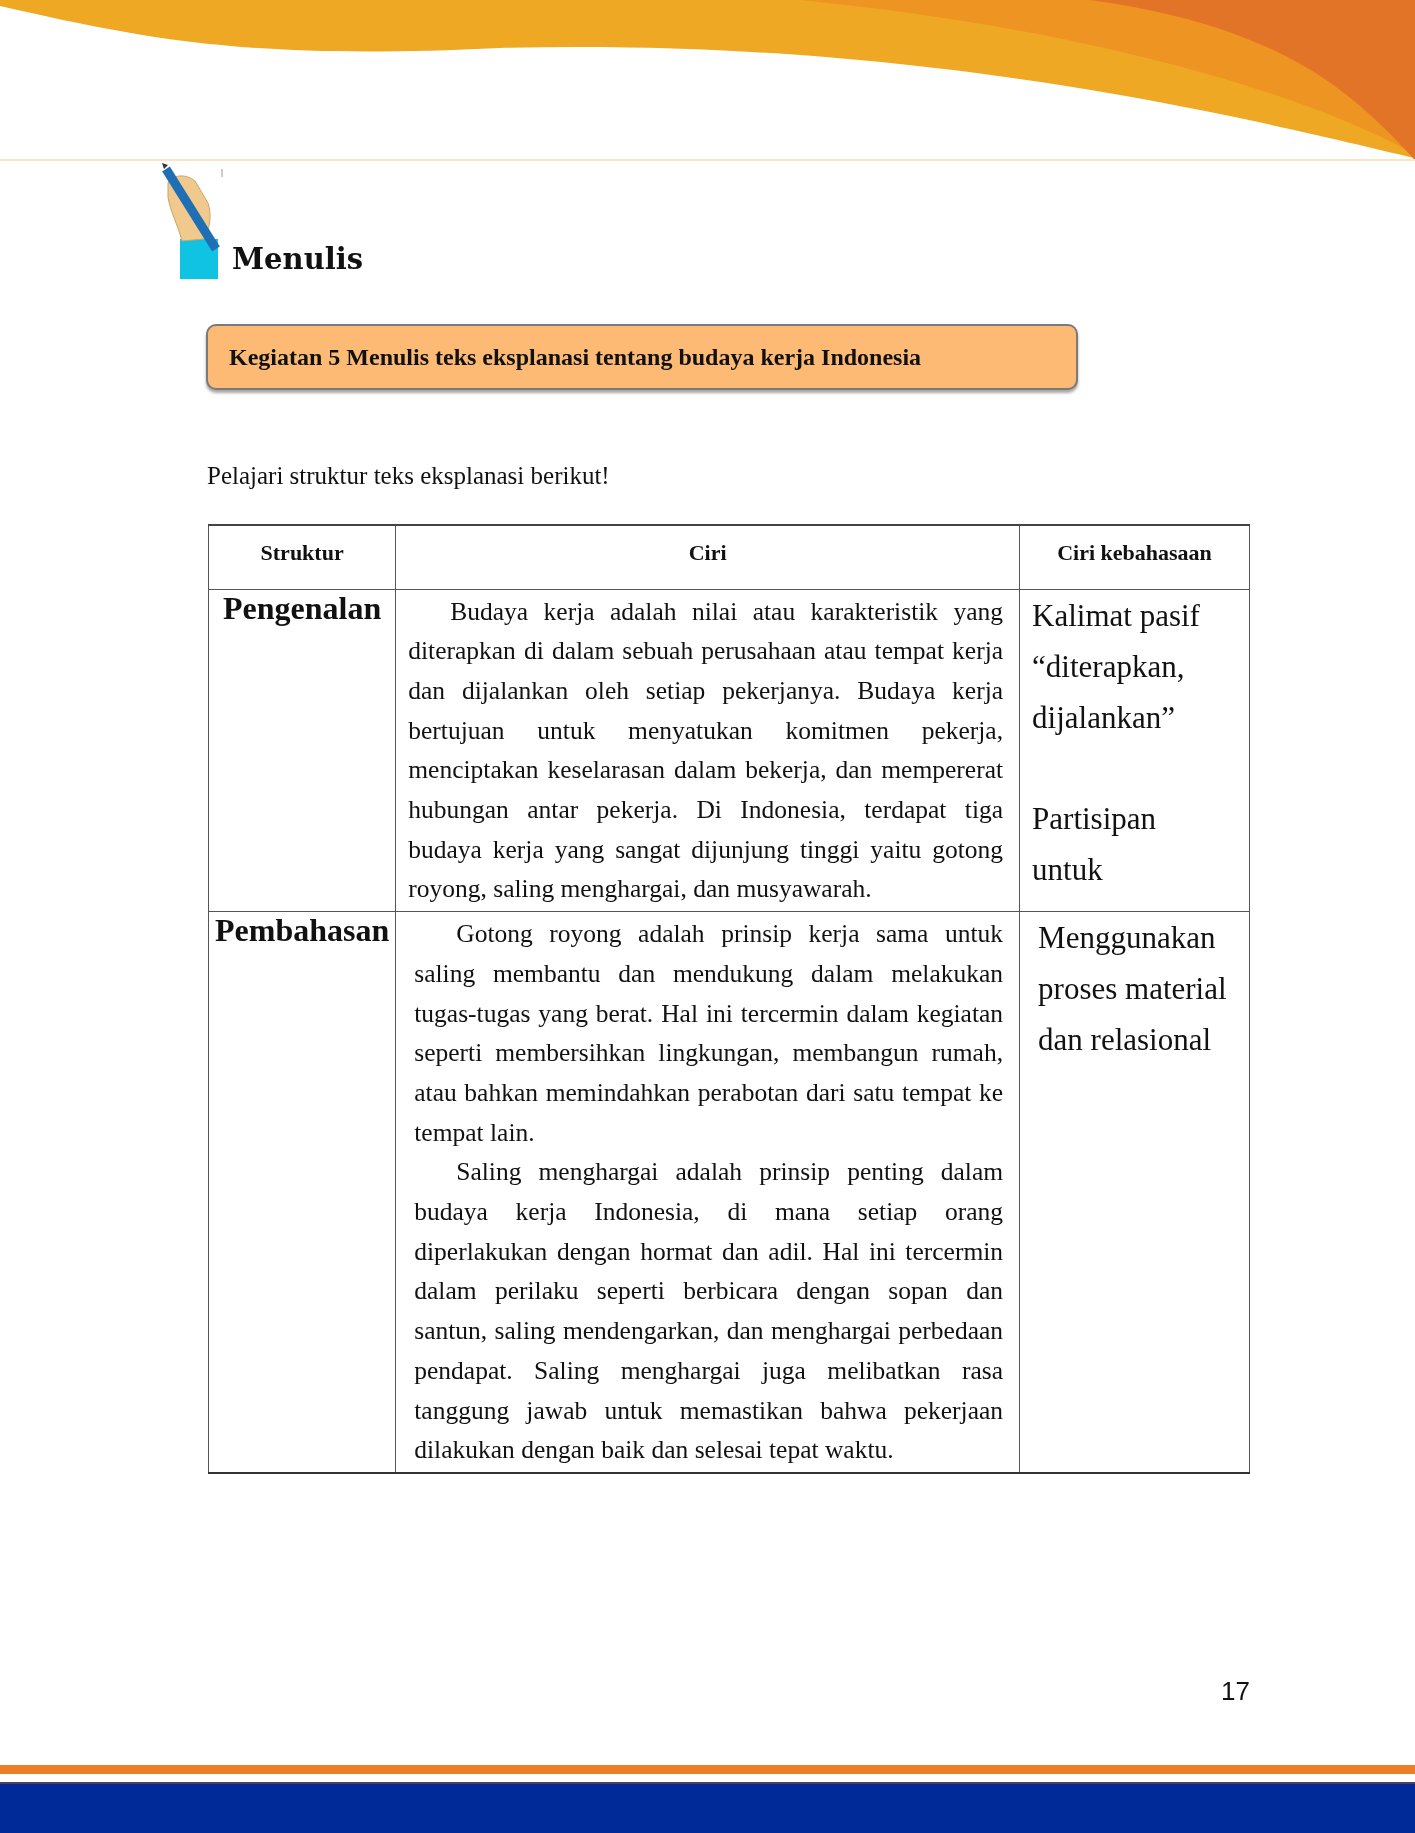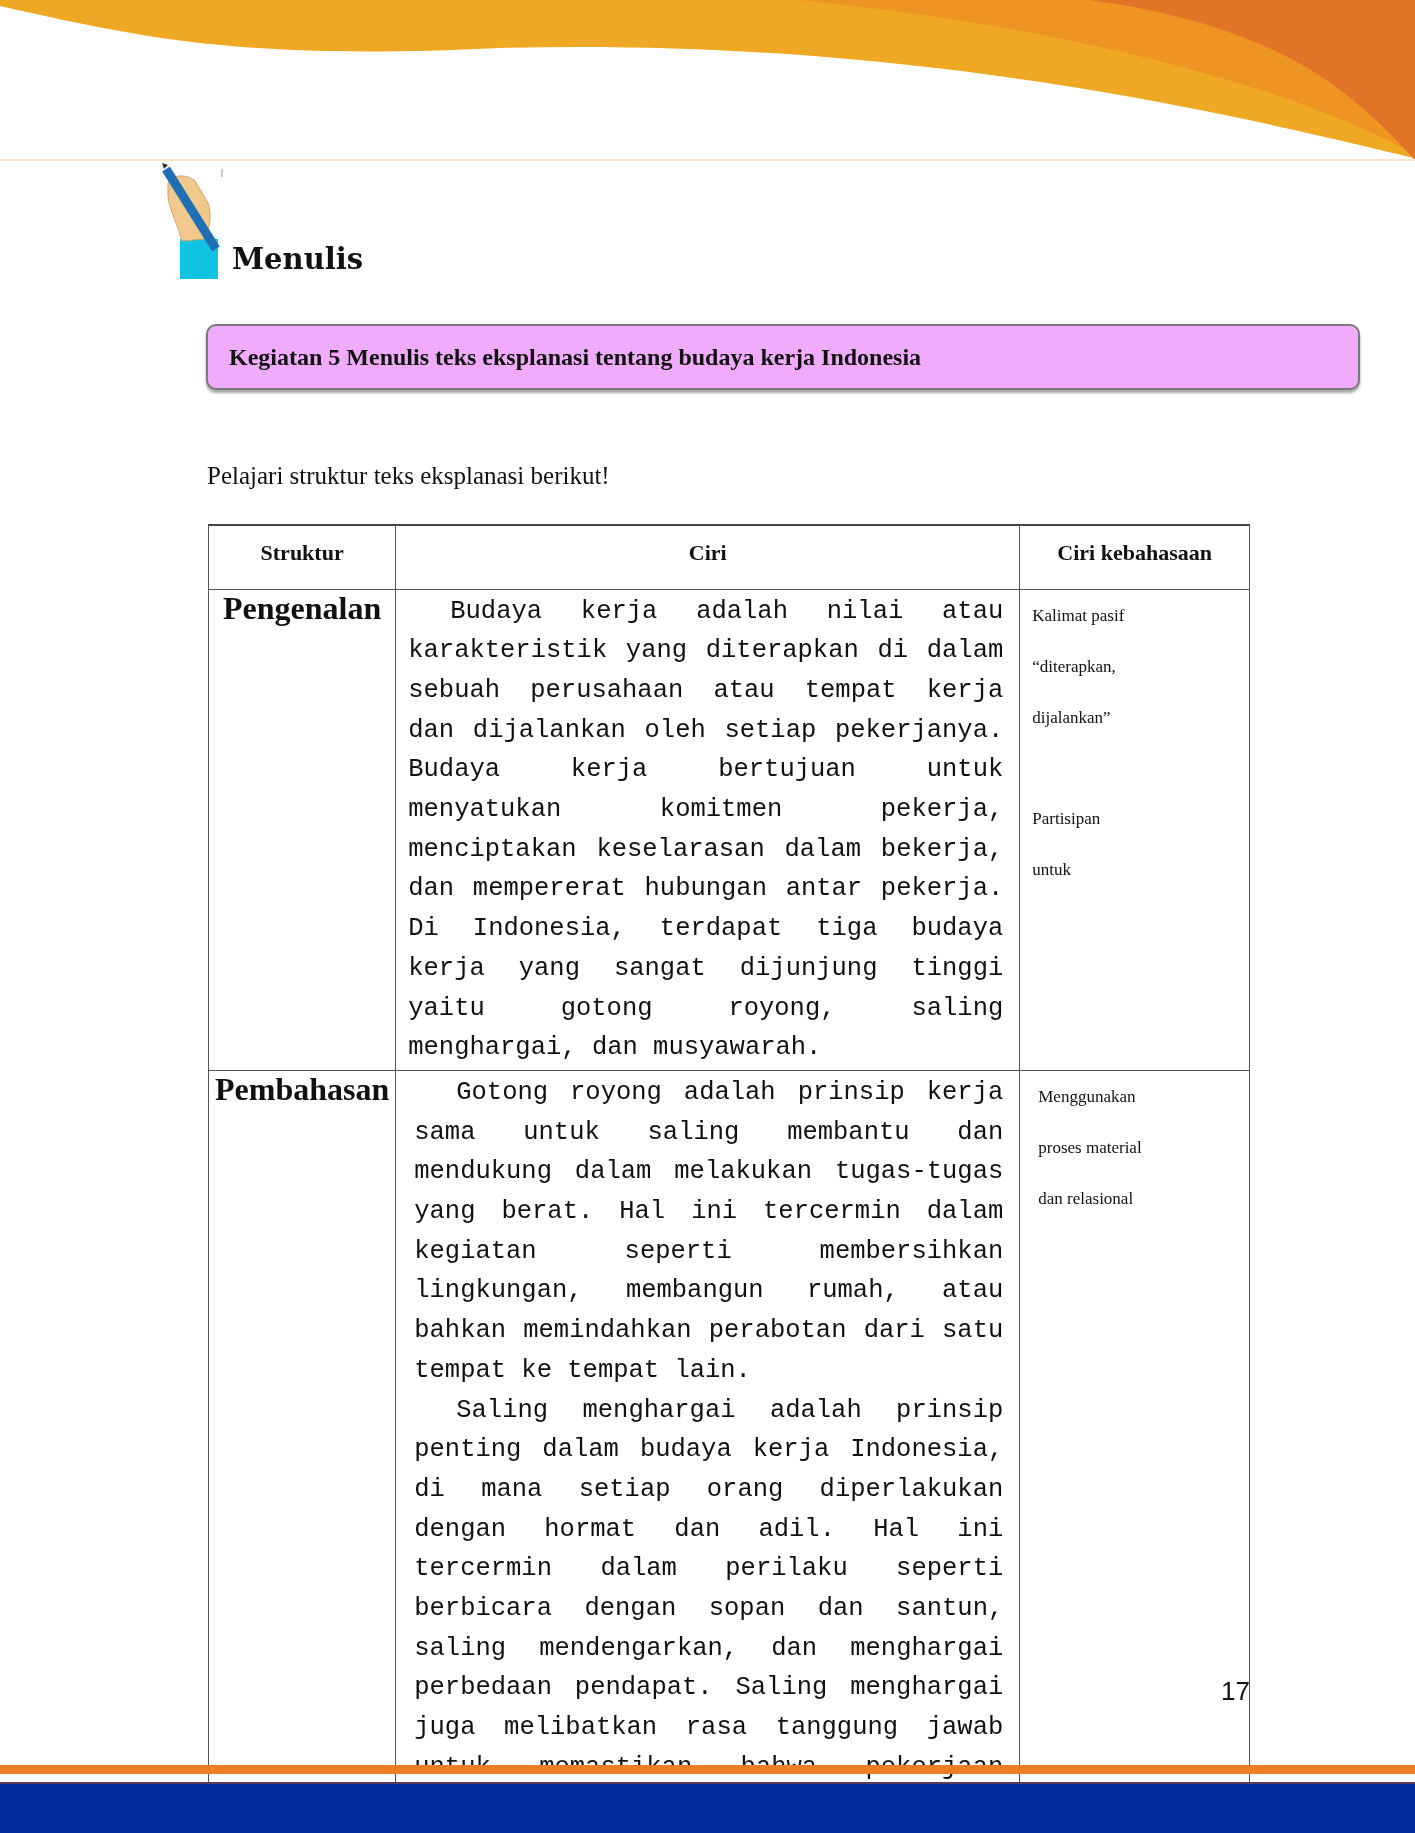--- a/index.html
+++ b/index.html
@@ -5,39 +5,39 @@
     html, body { margin: 0; padding: 0; }
     body {
       width: 1415px; height: 1833px; position: relative; overflow: hidden;
       background: #ffffff; font-family: "DejaVu Serif", "Liberation Serif", serif; color: #111;
     }
     .header-wave { position: absolute; left: 0; top: 0; width: 1415px; height: 165px; }
     .header-rule { position: absolute; left: 0; top: 159px; width: 1415px; height: 2px; background: #fbe3c6; }
     .pencil-icon { position: absolute; left: 160px; top: 163px; width: 66px; height: 118px; }
     .section-title { position: absolute; left: 232px; top: 245px; font-size: 29px; font-weight: bold; line-height: 1; }
     .activity-banner {
-      position: absolute; left: 206px; top: 324px; width: 1154px; height: 66px;
-      background: #f0abfc; border: 2px solid #7a7a7a; border-radius: 10px;
+      position: absolute; left: 206px; top: 324px; width: 872px; height: 66px;
+      background: #fdba74; border: 2px solid #7a7a7a; border-radius: 10px;
       box-shadow: 0 3px 3px rgba(0,0,0,0.35);
       display: flex; align-items: center; box-sizing: border-box; padding-left: 21px;
     }
     .activity-banner span { font-family: "Liberation Serif", serif; font-weight: bold; font-size: 24px; }
     .instruction { position: absolute; left: 207px; top: 462px; font-family: "Liberation Serif", serif; font-size: 25px; }
     table.structure {
       position: absolute; left: 208px; top: 524px; width: 1042px;
       border-collapse: collapse; font-family: "Liberation Serif", serif;
     }
     table.structure th, table.structure td { border: 1.5px solid #555; vertical-align: top; }
     table.structure tr.head-row { border-top: 2.5px solid #444; }
     table.structure th { font-weight: bold; font-size: 22px; height: 64px; vertical-align: top; padding-top: 14px; box-sizing: border-box; }
     col.c1 { width: 187px; } col.c2 { width: 625px; } col.c3 { width: 230px; }
     td.struct-label { vertical-align: middle; text-align: center; font-weight: bold; font-size: 32px; padding: 0 6px; }
-    td.teks { font-size: 25.5px; line-height: 39.7px; text-align: justify; padding: 2px 16px 2px 12px; font-family: Liberation Mono, monospace; }
+    td.teks { font-size: 25.5px; line-height: 39.7px; text-align: justify; padding: 2px 16px 2px 12px; }
     td.teks p { margin: 0; text-indent: 42px; }
-    td.ciri { font-size: 17px; line-height: 51px; padding: 0 10px 0 12px; }
+    td.ciri { font-size: 31px; line-height: 51px; padding: 0 10px 0 12px; }
     td.ciri p { margin: 0; }
     .gap { height: 50px; }
     tr.last td { border-bottom: 2.5px solid #333; }
     .page-number { position: absolute; left: 1221px; top: 1676px; font-family: Liberation Sans, sans-serif; font-size: 26px; }
     .footer-orange { position: absolute; left: 0; top: 1765px; width: 1415px; height: 9px; background: #ed7d27; }
     .footer-blue { position: absolute; left: 0; top: 1782px; width: 1415px; height: 51px; background: #002a98; border-top: 2px solid #5a3a5a; }
   </style>
 </head>
 <body>
 

